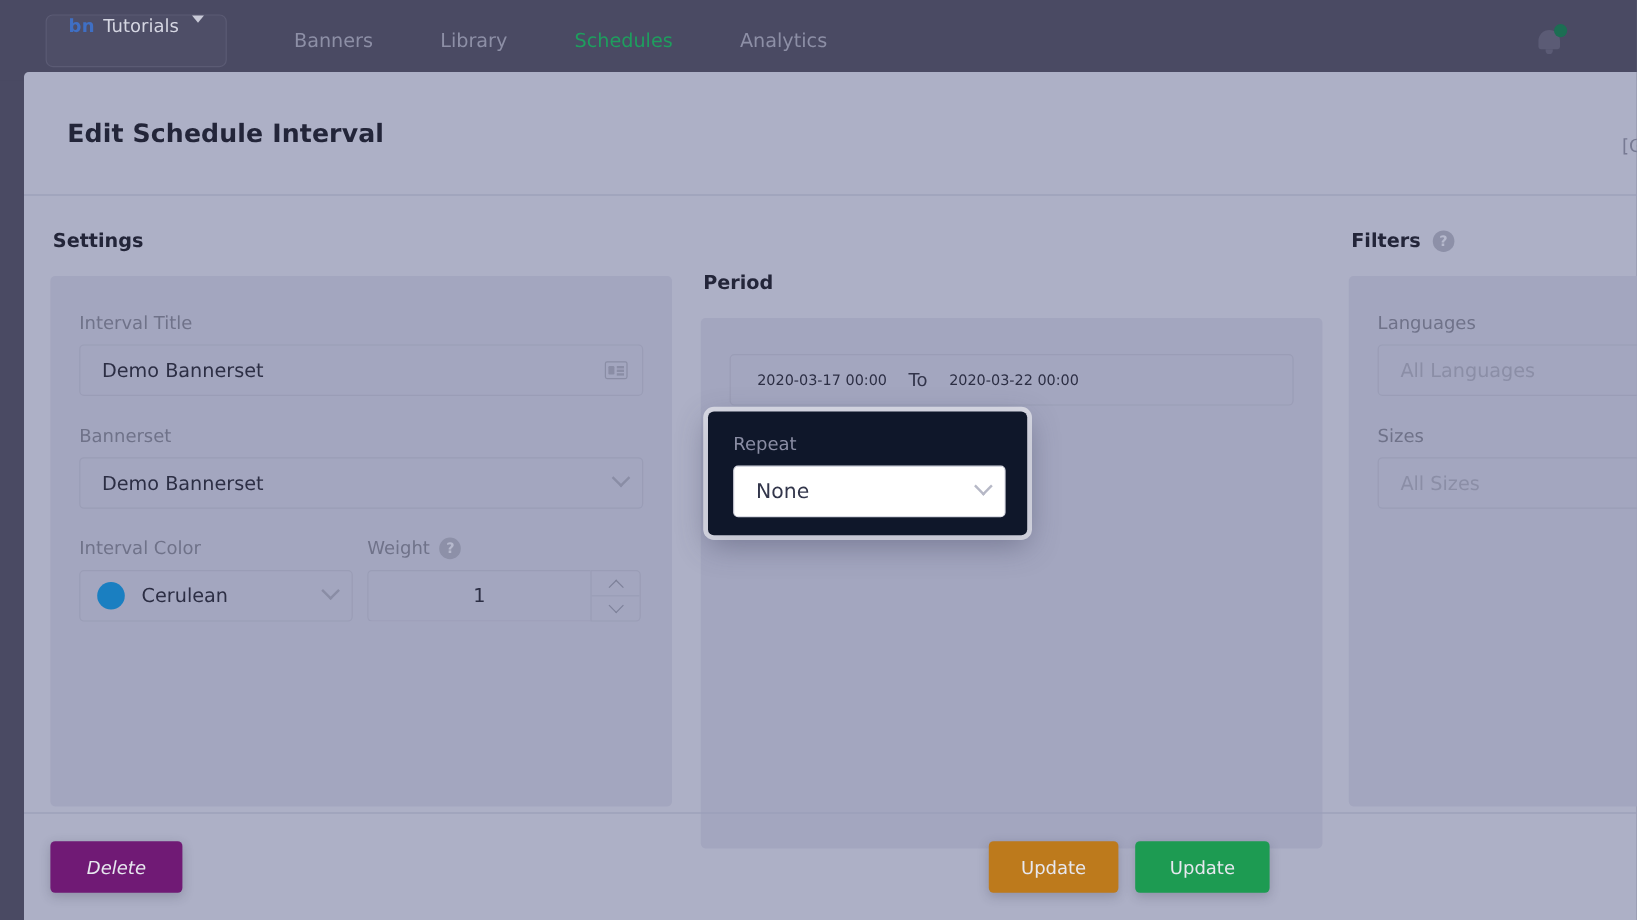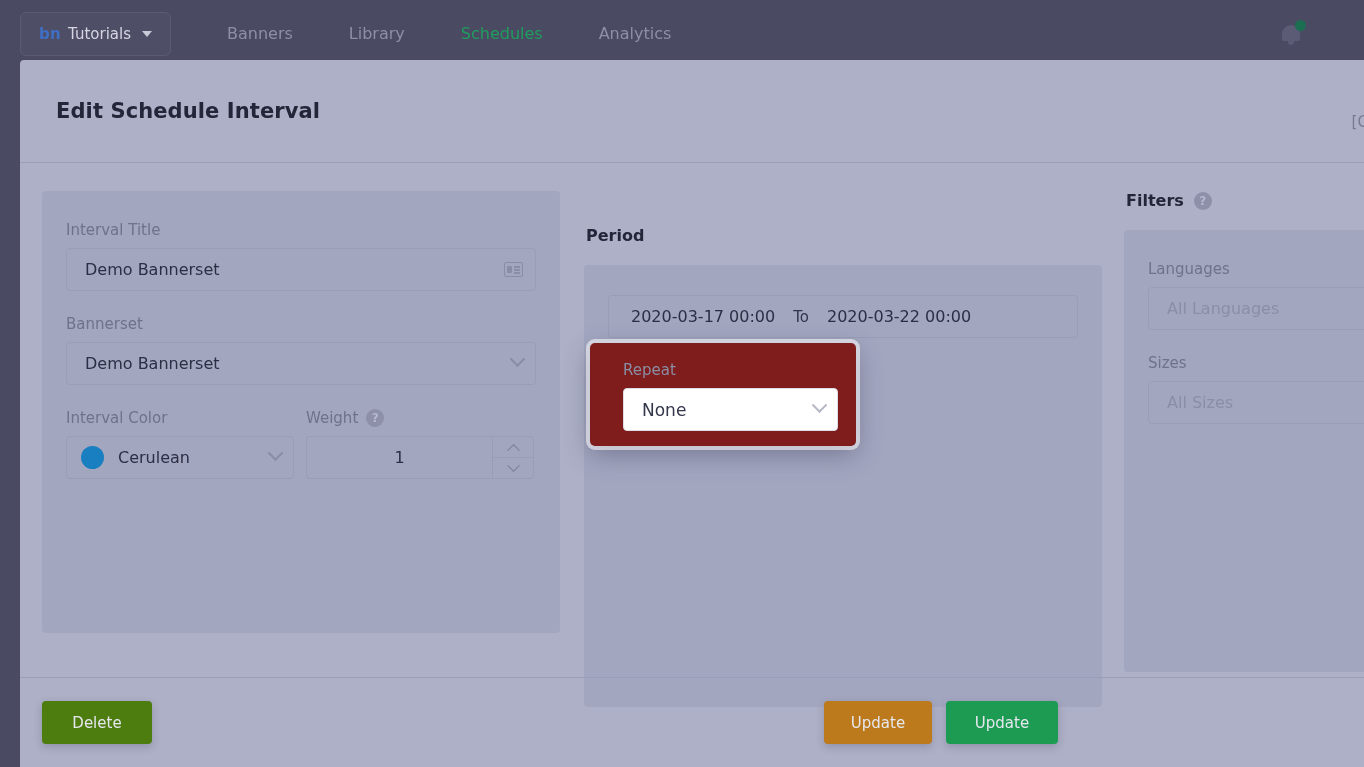--- a/index.html
+++ b/index.html
@@ -23,24 +23,25 @@
     width: 1364px;
     height: 67px;
     background: #4a4a63;
     display: flex;
     align-items: center;
     padding: 0 20px;
   }
 
   .brand-chip {
     display: flex;
-    align-items: center;
+    align-items: flex-start;
     gap: 7px;
     height: 44px;
     padding: 0 18px;
+    margin-left: 18px;
     border: 1px solid #5b5b74;
     border-radius: 6px;
     background: #4e4e67;
   }
   .brand-bn {
     color: #3f6fc4;
     font-weight: bold;
     font-size: 15px;
     letter-spacing: .3px;
   }
@@ -239,21 +240,21 @@
     box-shadow: 0 3px 0 #8a8da5, 0 6px 0 #8a8da5;
   }
 
   
   .time-row {
     display: flex;
     align-items: center;
     gap: 0;
     padding-left: 22px;
   }
-  .time-val { font-size: 16px; color: #2c2e44; }
+  .time-val { font-size: 12px; color: #2c2e44; }
   .time-to {
     font-size: 15px;
     color: #32344a;
     margin: 0 18px;
   }
 
   
   .dual-row { display: flex; gap: 12px; align-items: flex-end; }
 
   .color-field { width: 228px; }
@@ -315,24 +316,24 @@
   .step-chev.up   { transform: rotate(-135deg) translate(-2px,-2px); }
   .step-chev.down { transform: rotate(45deg) translate(-2px,-2px); }
 
   
   .repeat-pop {
     position: absolute;
     left: 570px;
     top: 283px;
     width: 266px;
     height: 103px;
-    background: #7f1d1d;
+    background: #0f172a;
     border-radius: 5px;
     box-shadow: 0 0 0 4px rgba(255,255,255,.55), 0 8px 26px rgba(60,62,90,.45);
-    padding: 18px 18px 0 33px;
+    padding: 18px 18px 0 21px;
     z-index: 40;
   }
   .repeat-label {
     font-size: 15px;
     color: #8a8da4;
     margin-bottom: 9px;
   }
   .repeat-select {
     height: 43px;
     border: 1px solid #dcdde6;
@@ -409,20 +410,23 @@
 <div class="modal">
 
   <div class="modal-header">
     <div class="modal-title">Edit Schedule Interval</div>
     <div class="tz-label">[GM</div>
   </div>
 
   <div class="modal-body">
 
     <div class="col settings">
+      <div class="col-head">
+        <span>Settings</span>
+      </div>
 
       <div class="panel settings-panel">
 
         <div class="field">
           <span class="field-label">Interval Title</span>
           <div class="input-box">
             <span class="input-value">Demo Bannerset</span>
             <span class="idcard-icon"></span>
           </div>
         </div>
@@ -511,20 +515,20 @@
 
   <div class="repeat-pop">
     <div class="repeat-label">Repeat</div>
     <div class="repeat-select">
       <span class="input-value">None</span>
       <span class="chev"></span>
     </div>
   </div>
 
   <div class="modal-footer">
-    <button class="btn btn-delete" style="background: #4d7c0f;">Delete</button>
+    <button class="btn btn-delete" style="background: #701a75; font-style: italic;">Delete</button>
     <div class="footer-right">
       <button class="btn btn-cancel" style="background: rgb(189, 122, 28);">Update</button>
       <button class="btn btn-update" style="background: rgb(29, 155, 82);">Update</button>
     </div>
   </div>
 
 </div>
 
 </body></html>

